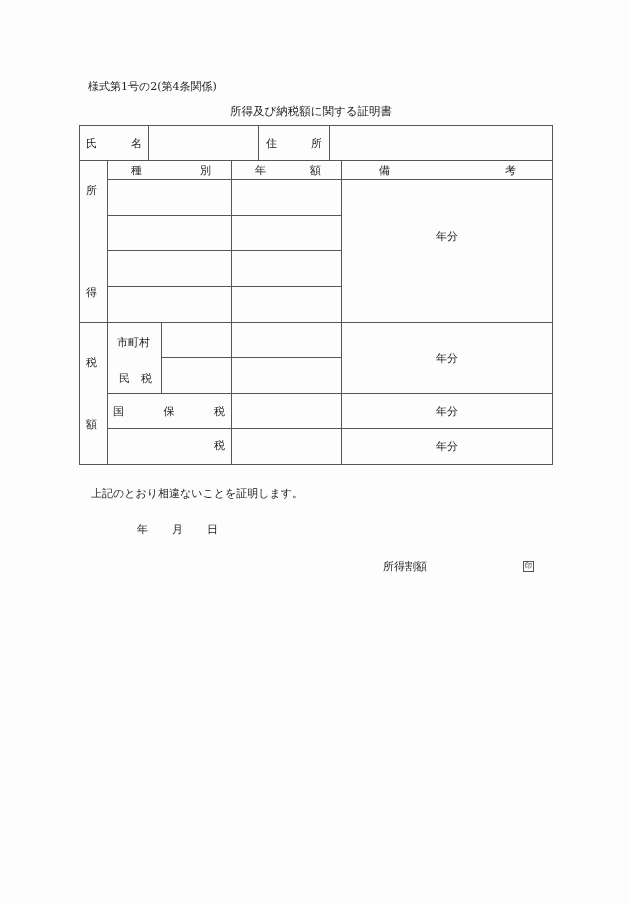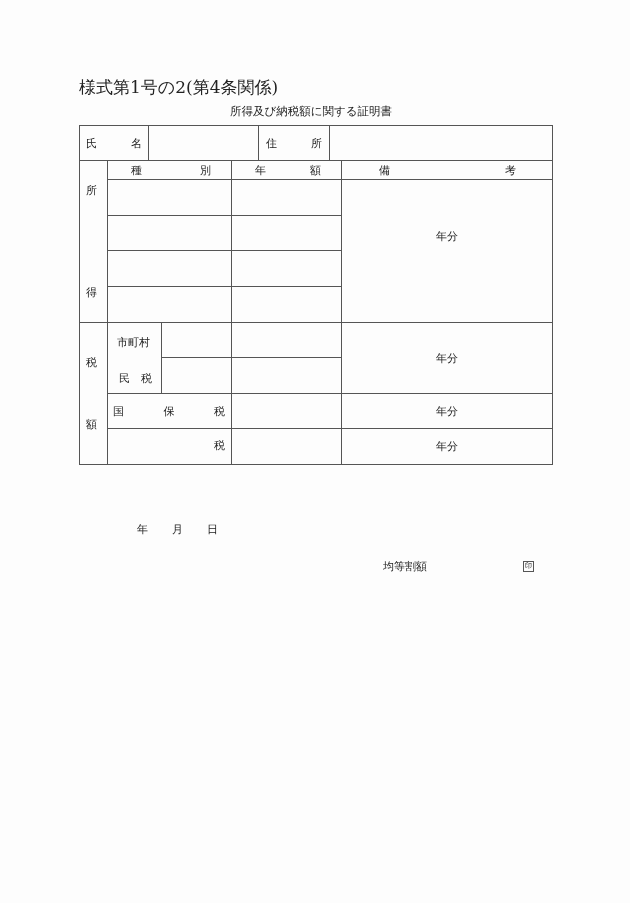--- a/index.html
+++ b/index.html
@@ -15,21 +15,21 @@
     .spread { position:absolute; display:flex; align-items:center; justify-content:space-between;
       font-size:11px; box-sizing:border-box; }
     .seal { position:absolute; width:9px; height:9px; border:1px solid #555; font-size:7px;
       line-height:9px; text-align:center; box-sizing:content-box; }
   </style>
 </head>
 <body>
 
 <div class="page">
 
-  <div class="txt" style="left:79px;top:80px;font-size:17px;">様式第1号の2(第4条関係)</div>
+  <div class="txt" style="left:88px;top:80px;font-size:11px;">様式第1号の2(第4条関係)</div>
   <div class="txt" style="left:230px;top:104px;font-size:11.5px;">所得及び納税額に関する証明書</div>
 
   <div>
 
     <div class="hl" style="left:79px;top:125px;width:474px;"></div>
     <div class="hl" style="left:79px;top:464px;width:474px;"></div>
     <div class="vl" style="left:79px;top:125px;height:340px;"></div>
     <div class="vl" style="left:552px;top:125px;height:340px;"></div>
 
     <div class="vl" style="left:148px;top:125px;height:35px;"></div>
@@ -110,21 +110,22 @@
     <span>税</span>
   </div>
   <div style="position:absolute;left:232px;top:394px;width:109px;height:34px;"></div>
   <div class="cell" style="left:342px;top:394px;width:210px;height:34px;">年分</div>
 
   <div class="txt" style="left:214px;top:439px;">税</div>
   <div style="position:absolute;left:108px;top:429px;width:100px;height:35px;"></div>
   <div style="position:absolute;left:232px;top:429px;width:109px;height:35px;"></div>
   <div class="cell" style="left:342px;top:429px;width:210px;height:35px;">年分</div>
 
+  <div class="txt" style="left:91px;top:487px;">上記のとおり相違ないことを証明します。</div>
 
   <div class="txt" style="left:137px;top:523px;">年</div>
   <div class="txt" style="left:172px;top:523px;">月</div>
   <div class="txt" style="left:207px;top:523px;">日</div>
 
-  <div class="txt" style="left:383px;top:560px;">均等割額</div>
+  <div class="txt" style="left:383px;top:560px;">所得割額</div>
   <div class="seal" style="left:523px;top:561px;">印</div>
 
 </div>
 
 </body></html>

